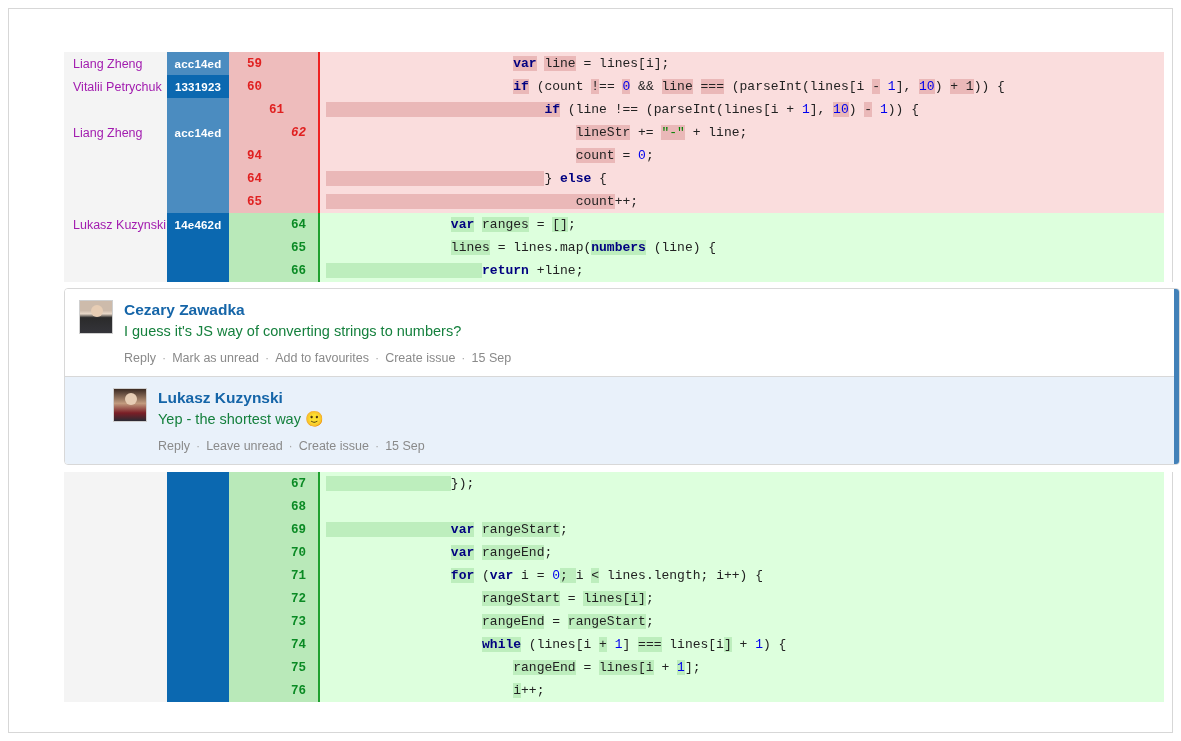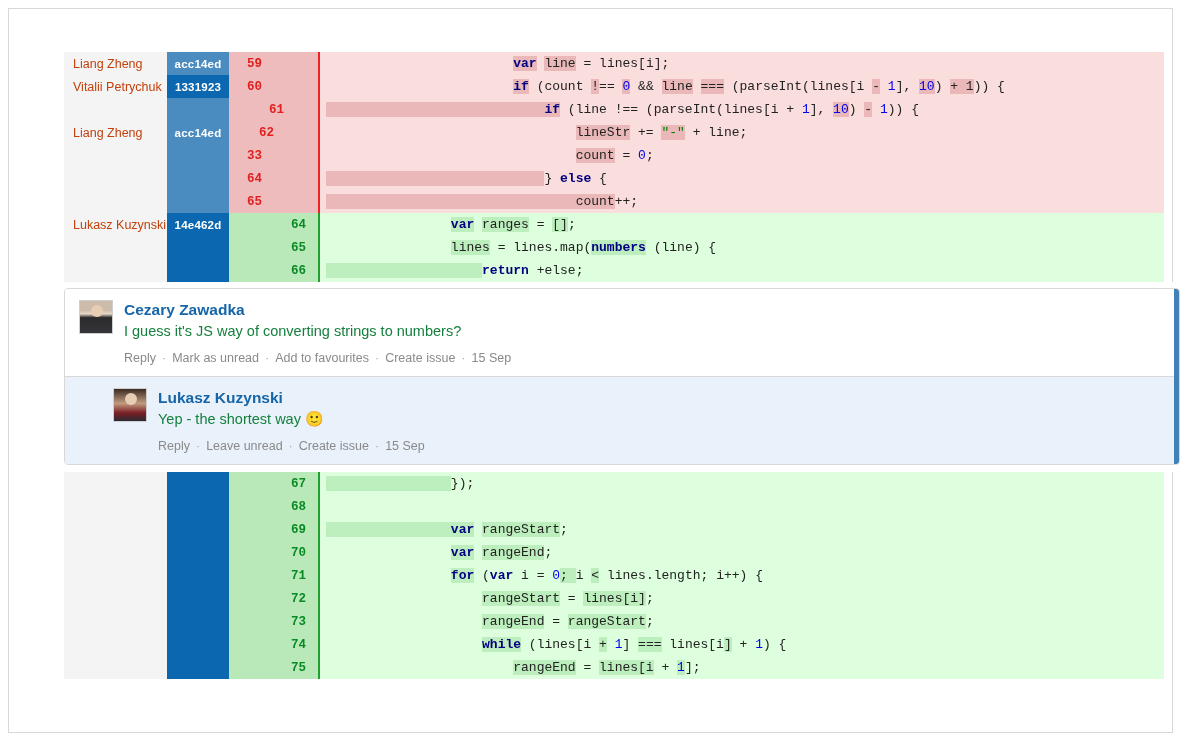--- a/index.html
+++ b/index.html
@@ -40,21 +40,21 @@
   .col-author { width: 103px; }
   .col-hash   { width: 62px;  }
   .col-num    { width: 90px;  }
   .col-code   { width: 845px; }
 
   .r { height: 23px; }
 
   
   .c-author {
     background: #f4f4f4;
-    color: #c2410c;
+    color: #a21caf;
     font-family: "Liberation Sans", sans-serif;
     font-size: 12.5px;
     padding-left: 9px !important;
     white-space: nowrap;
   }
   
   .c-hash {
     font-family: "Liberation Sans", sans-serif;
     font-size: 11.5px;
     font-weight: bold;
@@ -206,27 +206,27 @@
             </tr>
             <tr class="r">
               <td class="c-author"></td>
               <td class="c-hash h-light"></td>
               <td class="c-num num-del" style="text-align: center; padding-left: 18px; padding-right: 0px;">61</td>
               <td class="c-code code-del"><span class="ln"><span class="wd-del">                            </span><span class="kw wd-del">if</span><span> (line !== (parseInt(lines[i + </span><span class="num">1</span><span>], </span><span class="num wd-del">10</span><span>) </span><span class="wd-del">-</span><span> </span><span class="num">1</span><span>)) {</span></span></td>
             </tr>
             <tr class="r">
               <td class="c-author">Liang Zheng</td>
               <td class="c-hash h-light">acc14ed</td>
-              <td class="c-num num-del" style="text-align: left; padding-left: 30px; padding-right: 0px;">62</td>
+              <td class="c-num num-del" style="text-align: right; padding-left: 16px; padding-right: 0px; font-style: italic;">62</td>
               <td class="c-code code-del"><span class="ln"><span>                                </span><span class="wd-del">lineStr</span><span> += </span><span class="str wd-del">"-"</span><span> + line;</span></span></td>
             </tr>
             <tr class="r">
               <td class="c-author"></td>
               <td class="c-hash h-light"></td>
-              <td class="c-num num-del" style="text-align: left; padding-left: 18px; padding-right: 0px;">33</td>
+              <td class="c-num num-del" style="text-align: left; padding-left: 18px; padding-right: 0px;">94</td>
               <td class="c-code code-del"><span class="ln"><span>                                </span><span class="wd-del">count</span><span> = </span><span class="num">0</span><span>;</span></span></td>
             </tr>
             <tr class="r">
               <td class="c-author"></td>
               <td class="c-hash h-light"></td>
               <td class="c-num num-del" style="text-align: left; padding-left: 18px; padding-right: 0px;">64</td>
               <td class="c-code code-del"><span class="ln"><span class="wd-del">                            </span><span>} </span><span class="kw">else</span><span> {</span></span></td>
             </tr>
             <tr class="r">
               <td class="c-author"></td>
@@ -243,21 +243,21 @@
             <tr class="r">
               <td class="c-author"></td>
               <td class="c-hash h-dark"></td>
               <td class="c-num num-add">65</td>
               <td class="c-code code-add"><span class="ln"><span>                </span><span class="wd-add">lines</span><span> = lines.map(</span><span class="kw wd-add">numbers</span><span> (line) {</span></span></td>
             </tr>
             <tr class="r">
               <td class="c-author"></td>
               <td class="c-hash h-dark"></td>
               <td class="c-num num-add">66</td>
-              <td class="c-code code-add"><span class="ln"><span class="wd-add">                    </span><span class="kw">return</span><span> +else;</span></span></td>
+              <td class="c-code code-add"><span class="ln"><span class="wd-add">                    </span><span class="kw">return</span><span> +line;</span></span></td>
             </tr>
           </tbody>
       </table>
 
       <div class="comment-wrap">
         <div class="comment-box">
           <div id="comments-host">
               <div class="comment">
                 <div class="avatar a1">
                   <div class="face"></div>
@@ -337,18 +337,24 @@
               <td class="c-hash h-empty"></td>
               <td class="c-num num-add">74</td>
               <td class="c-code code-add"><span class="ln"><span>                    </span><span class="kw wd-add">while</span><span> (lines[i </span><span class="wd-add">+</span><span> </span><span class="num">1</span><span>] </span><span class="wd-add">===</span><span> lines[i</span><span class="wd-add">]</span><span> + </span><span class="num">1</span><span>) {</span></span></td>
             </tr>
             <tr class="r">
               <td class="c-author"></td>
               <td class="c-hash h-empty"></td>
               <td class="c-num num-add">75</td>
               <td class="c-code code-add"><span class="ln"><span>                        </span><span class="wd-add">rangeEnd</span><span> = </span><span class="wd-add">lines[i</span><span> + </span><span class="num wd-add">1</span><span>];</span></span></td>
             </tr>
+            <tr class="r">
+              <td class="c-author"></td>
+              <td class="c-hash h-empty"></td>
+              <td class="c-num num-add">76</td>
+              <td class="c-code code-add"><span class="ln"><span>                        </span><span class="wd-add">i</span><span>++;</span></span></td>
+            </tr>
           </tbody>
       </table>
 
     </div>
   </div>
 </div>
 
 </body></html>

